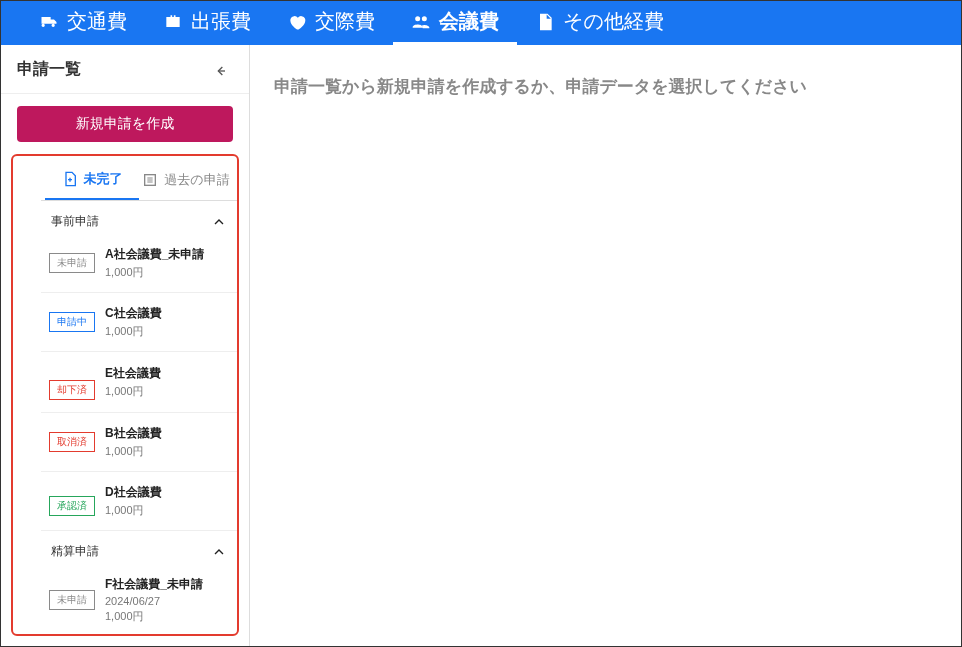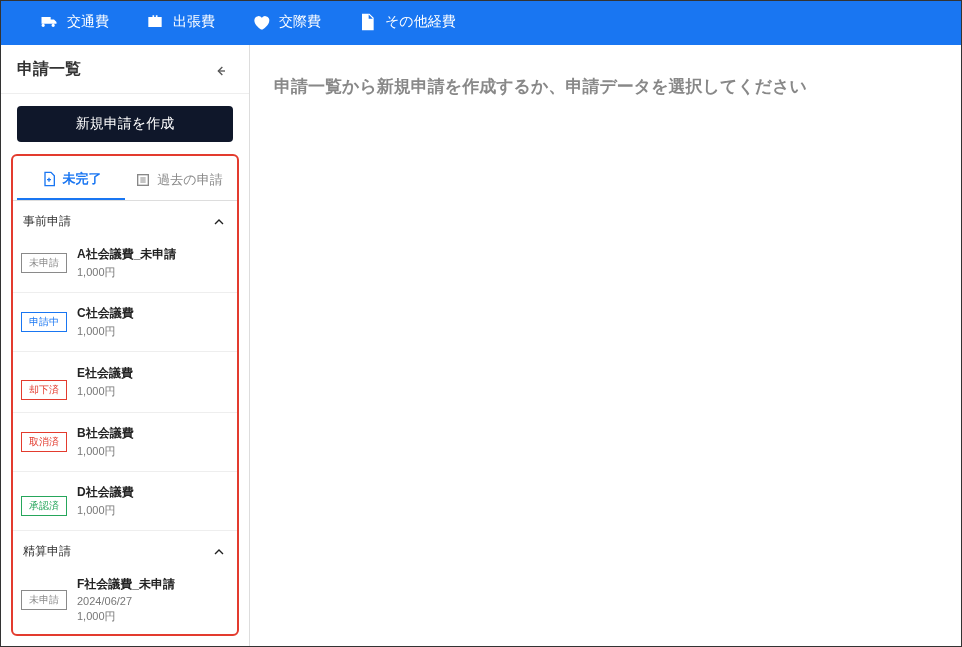--- a/index.html
+++ b/index.html
@@ -21,21 +21,21 @@
       padding-left: 20px;
     }
     .topnav-item {
       display: flex;
       align-items: center;
       gap: 8px;
       color: #fff;
       padding: 16px 18px;
       cursor: pointer;
       position: relative;
-      font-size: 14px;
+      font-size: 20px;
       border-bottom: 3px solid transparent;
     }
     .topnav-item.active {
       border-bottom: 3px solid #fff;
       font-weight: bold;
     }
     .topnav-item .nav-icon { width: 20px; height: 20px; display: inline-flex; align-items: center; justify-content: center; fill: #fff; }
     .main { display: flex; height: calc(100% - 44px); }
     .sidebar {
       width: 249px;
@@ -47,35 +47,36 @@
       display: flex;
       justify-content: space-between;
       padding: 14px 16px 10px 16px;
       border-bottom: 1px solid #eee;
     }
     .sidebar-title { font-size: 16px; font-weight: bold; }
     .back-btn { cursor: pointer; width: 24px; height: 24px; display:flex; align-items:center; justify-content:center; }
     .new-btn-wrap { padding: 12px 16px; }
     .new-btn {
       width: 100%;
-      background: #0f172a;
+      background: #be185d;
       color: #fff;
       border: none;
       border-radius: 4px;
       height: 36px;
       font-size: 14px;
       cursor: pointer;
     }
     .highlight-frame {
       border: 2px solid #e33b2e;
       border-radius: 6px;
       margin: 0 10px 10px 10px;
       flex: 1;
       overflow: auto;
       padding-bottom: 8px;
+      padding-left: 28px;
     }
     .tabs {
       display: flex;
       border-bottom: 1px solid #ddd;
       padding: 6px 4px 0 4px;
     }
     .tab {
       flex: 1;
       display: flex;
       align-items: center;
@@ -149,20 +150,28 @@
     <span>出張費</span>
   </div>
   <div class="topnav-item">
     <span class="nav-icon">
         <svg viewBox="0 0 24 24">
           <path d="M12 21s-8-4.5-8-11a5 5 0 019-3 5 5 0 019 3c0 6.5-8 11-8 11z"></path>
         </svg>
       </span>
     <span>交際費</span>
   </div>
+  <div class="topnav-item active">
+    <span class="nav-icon">
+        <svg viewBox="0 0 24 24">
+          <path d="M8 11a3 3 0 100-6 3 3 0 000 6zm8 0a3 3 0 100-6 3 3 0 000 6zM2 19v-1c0-2 4-3 6-3s6 1 6 3v1H2zm12 0v-1c0-.7-.3-1.3-.8-1.8 1-.5 2.3-.7 2.8-.7 2 0 6 1 6 3v1h-8z"></path>
+        </svg>
+      </span>
+    <span>会議費</span>
+  </div>
   <div class="topnav-item">
     <span class="nav-icon">
         <svg viewBox="0 0 24 24">
           <path d="M6 2h9l5 5v15H6V2zm8 1v5h5"></path>
         </svg>
       </span>
     <span>その他経費</span>
   </div>
 </div>
 

